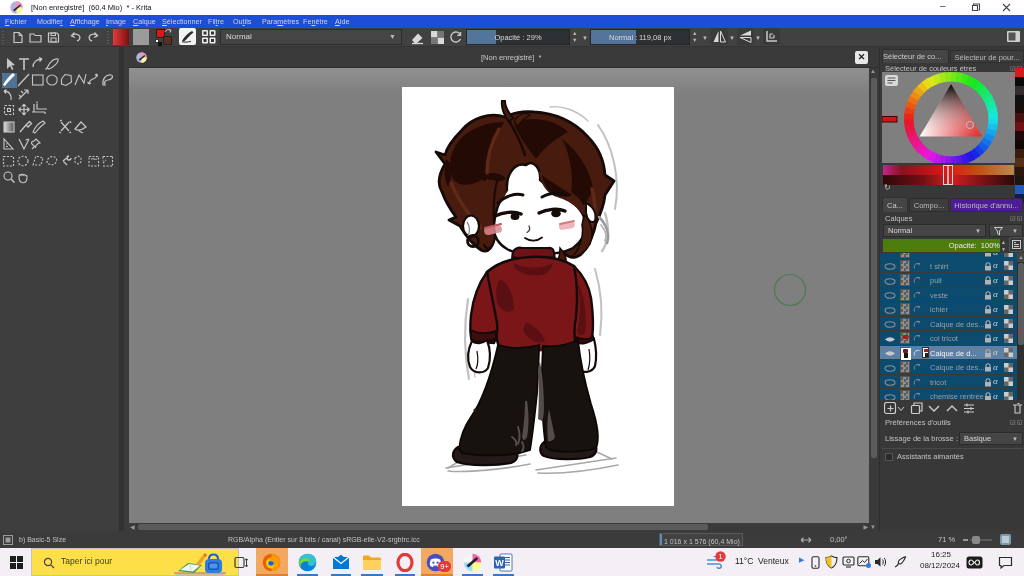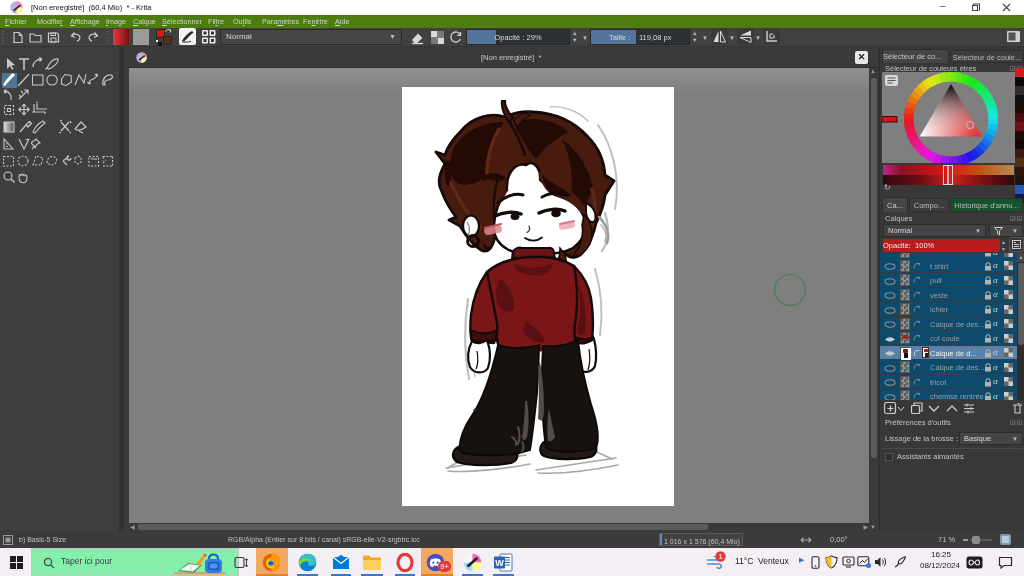--- a/index.html
+++ b/index.html
@@ -3,21 +3,21 @@
 <style>
 *{margin:0;padding:0;box-sizing:border-box}
 html,body{width:1024px;height:576px;overflow:hidden}
 body{font-family:"Liberation Sans",sans-serif;position:relative;background:#3b3b3b}
 .abs{position:absolute}
 
 #titlebar{left:0;top:0;width:1024px;height:15px;background:#fff;color:#111;font-size:7.5px}
 #titlebar .txt{position:absolute;left:31px;top:3px}
 .winbtn{position:absolute;top:0;color:#444;font-size:10px}
 
-#menubar{left:0;top:15px;width:1024px;height:13px;background:#4d7c0f;color:#d4d4d4;font-size:7.2px;line-height:13px;white-space:nowrap}
+#menubar{left:0;top:15px;width:1024px;height:13px;background:#1d4ed8;color:#d4d4d4;font-size:7.2px;line-height:13px;white-space:nowrap}
 #menubar span{position:absolute;top:0}
 #menubar u{text-decoration:underline}
 
 #toolbar{left:0;top:28px;width:1024px;height:19px;background:#414141;border-bottom:1px solid #343434}
 .tbi{position:absolute;top:2px;height:15px;color:#cfcfcf}
 .slider{position:absolute;background:#2e3134;border:1px solid #24262a;color:#d8d8d8;font-size:7.5px;overflow:hidden}
 .slider .fill{position:absolute;left:0;top:0;bottom:0;background:#54759b}
 .slider .lbl{position:absolute;width:100%;text-align:center;top:3px}
 .combo{position:absolute;background:#454545;border:1px solid #2c2c2c;color:#d8d8d8;font-size:10px}
 
@@ -141,21 +141,21 @@
     </svg>
   <div class="slider" style="left:466px;top:1px;width:104px;height:16px">
       <div class="fill" style="width:29px"></div>
       <div class="lbl">Opacité : 29%</div>
     </div>
   <div class="abs" style="left:572px;top:2px;color:#bbb;font-size:5.5px;line-height:7px;text-align:center">▲<br>▼</div>
   <div class="abs" style="left:582px;top:7px;color:#bbb;font-size:6px">▼</div>
   <div class="slider" style="left:590px;top:1px;width:100px;height:16px">
       <div class="fill" style="width:45px"></div>
       <div class="lbl">
-        <span style="position:absolute;left:18px">Taille :</span>
+        <span style="position:absolute;left:18px">Normal :</span>
         <span style="position:absolute;left:48px">119,08 px</span>
       </div>
     </div>
   <div class="abs" style="left:692px;top:2px;color:#bbb;font-size:5.5px;line-height:7px;text-align:center">▲<br>▼</div>
   <div class="abs" style="left:702px;top:7px;color:#bbb;font-size:6px">▼</div>
   <svg class="abs" style="left:711px;top:0px" width="17" height="17" viewBox="0 0 17 17">
       <rect x="0" y="0" width="17" height="17" rx="2" fill="#3a3a3a"></rect>
       <path d="M7.5 3 V14 L2.5 14 Z" fill="#d9d9d9"></path>
       <path d="M9.5 3 V14 L14.5 14 Z" fill="none" stroke="#d9d9d9" stroke-width="1"></path>
     </svg>
@@ -407,21 +407,21 @@
 </div>
 <div class="abs" id="vscroll">
   <span class="abs" style="left:1px;top:0px;color:#999;font-size:6px">▲</span>
   <div class="abs" style="left:2px;top:10px;width:6px;height:380px;background:#5b5b5b;border-radius:2px"></div>
   <span class="abs" style="left:1px;bottom:1px;color:#999;font-size:6px">▼</span>
 </div>
 
 <div class="abs" id="rightpanel">
 
   <div class="abs" style="left:2px;top:2px;width:67px;height:14px;background:#454545;border:1px solid #2e2e2e;border-bottom:none;border-radius:2px 2px 0 0;font-size:7.5px;color:#ccc;text-align:left;line-height:14px">Sélecteur de co...</div>
-  <div class="abs" style="left:70px;top:3px;width:74px;height:13px;background:#3d3d3d;border:1px solid #2e2e2e;border-radius:2px 2px 0 0;font-size:7.5px;color:#bbb;text-align:center;line-height:13px">Sélecteur de coule...</div>
+  <div class="abs" style="left:70px;top:3px;width:74px;height:13px;background:#3d3d3d;border:1px solid #2e2e2e;border-radius:2px 2px 0 0;font-size:7.5px;color:#bbb;text-align:center;line-height:13px">Sélecteur de pour...</div>
   <div class="abs dockhead" style="left:5px;top:17px;font-size:7.5px">Sélecteur de couleurs ètres</div>
   <div class="abs" style="left:130px;top:17px;color:#aaa;font-size:6px;letter-spacing:1px">◲◱</div>
 
   <div class="abs" style="left:2px;top:25px;width:133px;height:91px;background:#7f7f7f">
     <svg class="abs" style="left:0;top:0" width="133" height="91" viewBox="0 0 133 91">
       <defs>
         <linearGradient id="tg1" x1="0" y1="0" x2="0" y2="1">
             <stop offset="0" stop-color="#000"></stop>
             <stop offset="1" stop-color="#fff" stop-opacity="0"></stop>
           </linearGradient>
@@ -543,31 +543,31 @@
       <div style="height:9px;background:#3a1c0e"></div>
     <div style="height:9px;background:#552e18"></div>
       <div style="height:9px;background:#2a160d"></div>
     <div style="height:9px;background:#1f1410"></div>
       <div style="height:9px;background:#2558b8"></div>
     <div style="height:9px;background:#101d4a"></div>
   </div>
 
   <div class="abs" style="left:2px;top:150px;width:26px;height:15px;background:#454545;border:1px solid #2e2e2e;border-bottom:none;border-radius:2px 2px 0 0;font-size:7.5px;color:#ccc;text-align:center;line-height:15px">Ca...</div>
   <div class="abs" style="left:29px;top:151px;width:40px;height:14px;background:#3d3d3d;border:1px solid #2e2e2e;border-radius:2px 2px 0 0;font-size:7.5px;color:#bbb;text-align:center;line-height:14px">Compo...</div>
-  <div class="abs" style="left:70px;top:151px;width:73px;height:14px;background:#14532d;border:1px solid #2e2e2e;border-radius:2px 2px 0 0;font-size:7.5px;color:#bbb;text-align:center;line-height:14px">Historique d'annu...</div>
+  <div class="abs" style="left:70px;top:151px;width:73px;height:14px;background:#4c1d95;border:1px solid #2e2e2e;border-radius:2px 2px 0 0;font-size:7.5px;color:#bbb;text-align:center;line-height:14px">Historique d'annu...</div>
   <div class="abs dockhead" style="left:5px;top:167px;font-size:7.5px">Calques</div>
   <div class="abs" style="left:130px;top:167px;color:#aaa;font-size:6px;letter-spacing:1px">◲◱</div>
   <div class="combo" style="left:3px;top:177px;width:103px;height:13px;line-height:12px;font-size:7.5px;padding-left:4px">Normal<span style="position:absolute;right:4px;top:0;color:#bbb;font-size:6px">▼</span></div>
   <div class="combo" style="left:109px;top:177px;width:34px;height:13px">
     <svg class="abs" style="left:4px;top:2px" width="9" height="9" viewBox="0 0 9 9">
         <path d="M.5 .5 h8 L5.5 4 v4 L3.5 6.5 V4 Z" fill="none" stroke="#ccc" stroke-width="1"></path>
       </svg>
     <span style="position:absolute;right:4px;top:3px;color:#bbb;font-size:6px">▼</span>
   </div>
-  <div class="abs" style="left:3px;top:192px;width:117px;height:13px;background:#b91c1c;font-size:7.5px;color:#eaeaea;text-align:left;line-height:13px">Opacité: &nbsp;100%</div>
+  <div class="abs" style="left:3px;top:192px;width:117px;height:13px;background:#4d7c0f;font-size:7.5px;color:#eaeaea;text-align:right;line-height:13px">Opacité: &nbsp;100%</div>
   <div class="abs" style="left:121px;top:192px;color:#bbb;font-size:5px;line-height:6.5px;text-align:center">▲<br>▼</div>
   <div class="abs" style="left:129px;top:190px;width:15px;height:15px;border:1px solid #555;border-radius:2px">
     <svg class="abs" style="left:2px;top:2px" width="9" height="9" viewBox="0 0 9 9">
         <rect x="0.5" y="0.5" width="8" height="8" fill="none" stroke="#ccc"></rect>
         <path d="M2 2.5 h2 M2 4.5 h5 M2 6.5 h5" stroke="#ccc" stroke-width="1"></path>
       </svg>
   </div>
 
   <div class="abs" style="left:0;top:206px;width:145px;height:147px;background:#0c4a6e;overflow:hidden" id="layerlist">
 <div class="abs" style="left:0;top:0;width:145px;height:5.5px;overflow:hidden">
@@ -686,21 +686,21 @@
 <div class="abs" style="left:0;top:78px;width:137px;height:14.5px;border-bottom:1px solid #3a3a3a">
         <svg class="abs" style="left:4px;top:4.5px" width="12" height="7" viewBox="0 0 12 7">
           <path d="M1 3.5 Q6 -0.8 11 3.5 Q6 7.8 1 3.5 Z" fill="#c9c9c9"></path>
         </svg>
         <div class="abs" style="left:20px;top:1px;width:10px;height:12px;background:repeating-conic-gradient(#8f8f8f 0 25%,#5e5e5e 0 50%) 0 0/5px 5px;border:1px solid #555">
           <div class="abs" style="left:1px;top:2px;width:7px;height:4px;background:#a01818;border-radius:2px;opacity:.85"></div>
         </div>
         <svg class="abs" style="left:33px;top:3px" width="8" height="8" viewBox="0 0 8 8">
           <path d="M1.5 6.5 C0.5 3 3 0.8 6.5 1.5 M6.5 1.5 l-2 0.4 M6.5 1.5 l-0.6 1.8" fill="none" stroke="#8a8a8a" stroke-width="1"></path>
         </svg>
-        <span class="abs" style="left:50px;top:3px;font-size:7.5px;color:#9f9f9f">col coule</span>
+        <span class="abs" style="left:50px;top:3px;font-size:7.5px;color:#9f9f9f">col tricot</span>
         <svg class="abs" style="left:104px;top:3px" width="8" height="9" viewBox="0 0 8 9">
           <path d="M2 4 V2.8 A2 2 0 0 1 6 2.8 V4" fill="none" stroke="#b2b2b2" stroke-width="1.1"></path>
           <rect x="1" y="4" width="6" height="4.5" fill="#b2b2b2"></rect>
         </svg>
         <span class="abs" style="left:113px;top:1.5px;font-size:9px;color:#cfcfcf;font-style:italic;font-family:'Liberation Serif',serif">α</span>
         <svg class="abs" style="left:124px;top:2.5px" width="9" height="9" viewBox="0 0 9 9">
           <rect width="9" height="9" fill="#666"></rect>
           <rect width="4.5" height="4.5" fill="#ccc"></rect>
           <rect x="4.5" y="4.5" width="4.5" height="4.5" fill="#ccc"></rect>
         </svg>
@@ -844,21 +844,21 @@
     </div>
 </div>
 
 <div class="abs" id="taskbar">
   <svg class="abs" style="left:10px;top:8px" width="13" height="13" viewBox="0 0 13 13" fill="#1d1d1d">
       <rect x="0" y="0" width="6" height="6"></rect>
       <rect x="7" y="0" width="6" height="6"></rect>
       <rect x="0" y="7" width="6" height="6"></rect>
       <rect x="7" y="7" width="6" height="6"></rect>
     </svg>
-  <div class="abs" style="left:31px;top:0;width:208px;height:28px;background:#86efac;border:1px solid #c8c2c8">
+  <div class="abs" style="left:31px;top:0;width:208px;height:28px;background:#fde047;border:1px solid #c8c2c8">
     <svg class="abs" style="left:11px;top:8px" width="12" height="12" viewBox="0 0 12 12">
         <circle cx="5" cy="5" r="3.6" fill="none" stroke="#444" stroke-width="1.2"></circle>
         <path d="M7.8 7.8 L11 11" stroke="#444" stroke-width="1.2"></path>
       </svg>
     <span class="abs" style="left:29px;top:7px;font-size:8.5px;color:#3c3c3c">Taper ici pour</span>
     <svg class="abs" style="left:140px;top:2px" width="56" height="26" viewBox="0 0 56 26">
       <path d="M2 22 L54 22 L50 26 L6 26 Z" fill="#d8b98c"></path>
       <rect x="2" y="21" width="52" height="2" fill="#c8a878"></rect>
       <path d="M6 20 L16 12 L30 14 L22 22 Z" fill="#3f9e4e"></path>
       <path d="M8 19 L17 13 L28 14.5 L21 20.5 Z" fill="#f5f5f5"></path>

